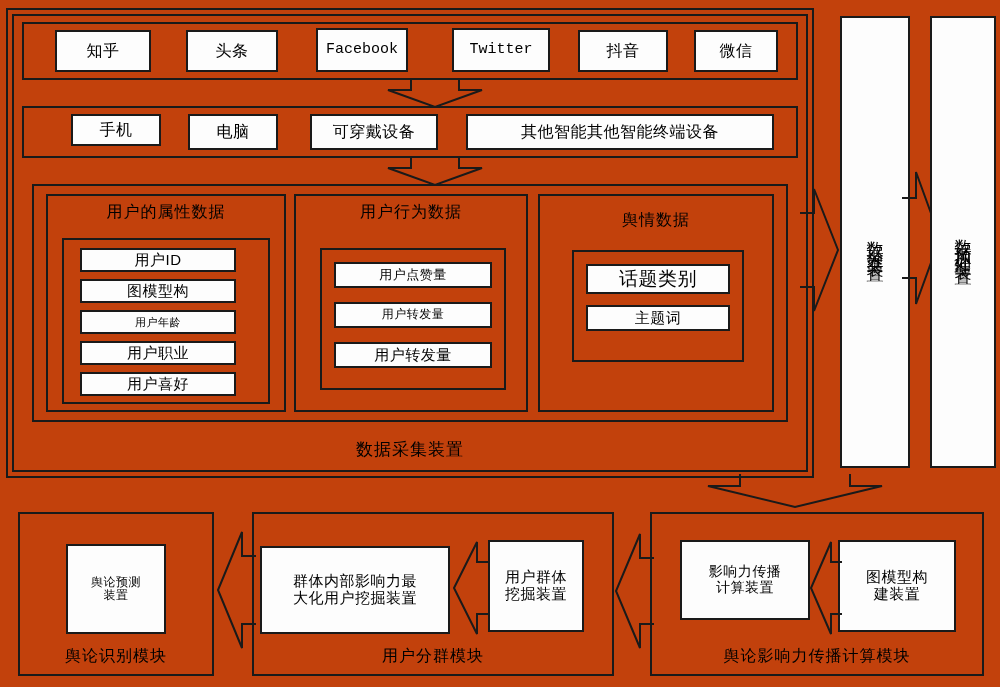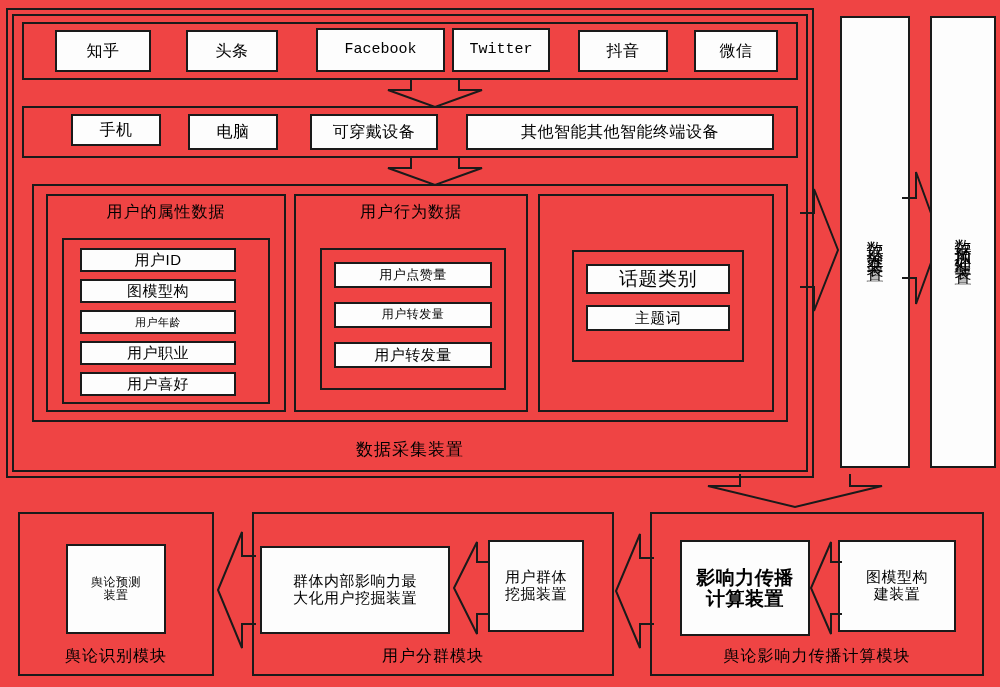--- a/index.html
+++ b/index.html
@@ -9,21 +9,21 @@
     background: #ffffff;
   }
   body {
     font-family: "Liberation Sans", "DejaVu Sans", sans-serif;
     color: #000000;
   }
   #canvas {
     position: relative;
     width: 1000px;
     height: 687px;
-    background: #ef4444;
+    background: #c2410c;
     overflow: hidden;
   }
 
   
   .bx {
     position: absolute;
     box-sizing: border-box;
     border: 2px solid #1a1a1a;
     background: transparent;
   }
@@ -90,21 +90,21 @@
   <div class="bx" style="left:12px; top:14px; width:796px; height:458px;"></div>
 
   <div class="bx" style="left:22px; top:22px; width:776px; height:58px;"></div>
 
   <div class="leaf cjk" style="left:55px; top:30px; width:96px; height:42px;">
     <span>知乎</span>
   </div>
   <div class="leaf cjk" style="left:186px; top:30px; width:92px; height:42px;">
     <span>头条</span>
   </div>
-  <div class="leaf" style="left:316px; top:28px; width:129px; height:44px;">
+  <div class="leaf" style="left:316px; top:28px; width:92px; height:44px;">
     <span class="mono">Facebook</span>
   </div>
   <div class="leaf" style="left:452px; top:28px; width:98px; height:44px;">
     <span class="mono">Twitter</span>
   </div>
   <div class="leaf cjk" style="left:578px; top:30px; width:90px; height:42px;">
     <span>抖音</span>
   </div>
   <div class="leaf cjk" style="left:694px; top:30px; width:84px; height:42px;">
     <span>微信</span>
@@ -167,20 +167,21 @@
     <span>用户点赞量</span>
   </div>
   <div class="leaf cjk" style="left:334px; top:302px; width:158px; height:26px; font-size:12px;">
     <span>用户转发量</span>
   </div>
   <div class="leaf cjk" style="left:334px; top:342px; width:158px; height:26px; font-size:15px;">
     <span>用户转发量</span>
   </div>
 
   <div class="bx" style="left:538px; top:194px; width:236px; height:218px;"></div>
+  <div class="grouplabel" style="left:538px; top:210px; width:236px;">舆情数据</div>
   <div class="bx" style="left:572px; top:250px; width:172px; height:112px;"></div>
 
   <div class="leaf cjk" style="left:586px; top:264px; width:144px; height:30px; font-size:19px;">
     <span>话题类别</span>
   </div>
   <div class="leaf cjk" style="left:586px; top:305px; width:144px; height:26px; font-size:15px;">
     <span>主题词</span>
   </div>
 
   <div class="secttitle" style="left:12px; top:438px; width:796px; font-size:17px;">数据采集装置</div>
@@ -241,21 +242,21 @@
     </svg>
   </div>
 
   <div class="arrow" style="left:612px; top:532px; width:42px; height:118px;">
     <svg width="42" height="118" viewBox="0 0 42 118">
       <path d="M 42 26 L 28 26 L 28 2 L 4 59 L 28 116 L 28 92 L 42 92" fill="none" stroke="#1a1a1a" stroke-width="2"></path>
     </svg>
   </div>
 
   <div class="bx" style="left:650px; top:512px; width:334px; height:164px;"></div>
-  <div class="leaf cjk" style="left:680px; top:540px; width:130px; height:96px; font-size:19px; white-space:pre-line;font-weight:bold;">
+  <div class="leaf cjk" style="left:680px; top:540px; width:130px; height:80px; font-size:14px; white-space:pre-line;">
     <span>影响力传播
 计算装置</span>
   </div>
   <div class="leaf cjk" style="left:838px; top:540px; width:118px; height:92px; font-size:15px; white-space:pre-line;">
     <span>图模型构
 建装置</span>
   </div>
   <div class="secttitle" style="left:650px; top:646px; width:334px;">舆论影响力传播计算模块</div>
 
   <div class="arrow" style="left:808px; top:540px; width:34px; height:96px;">

